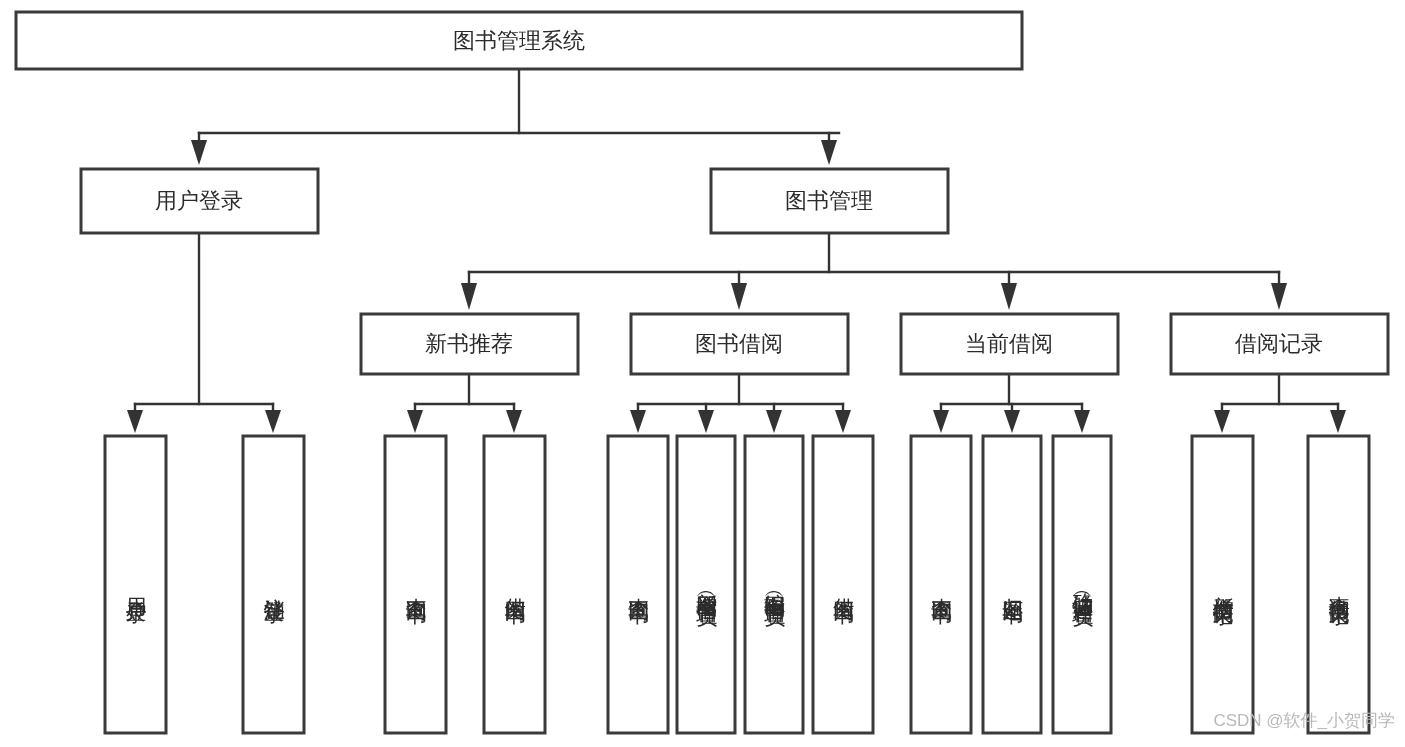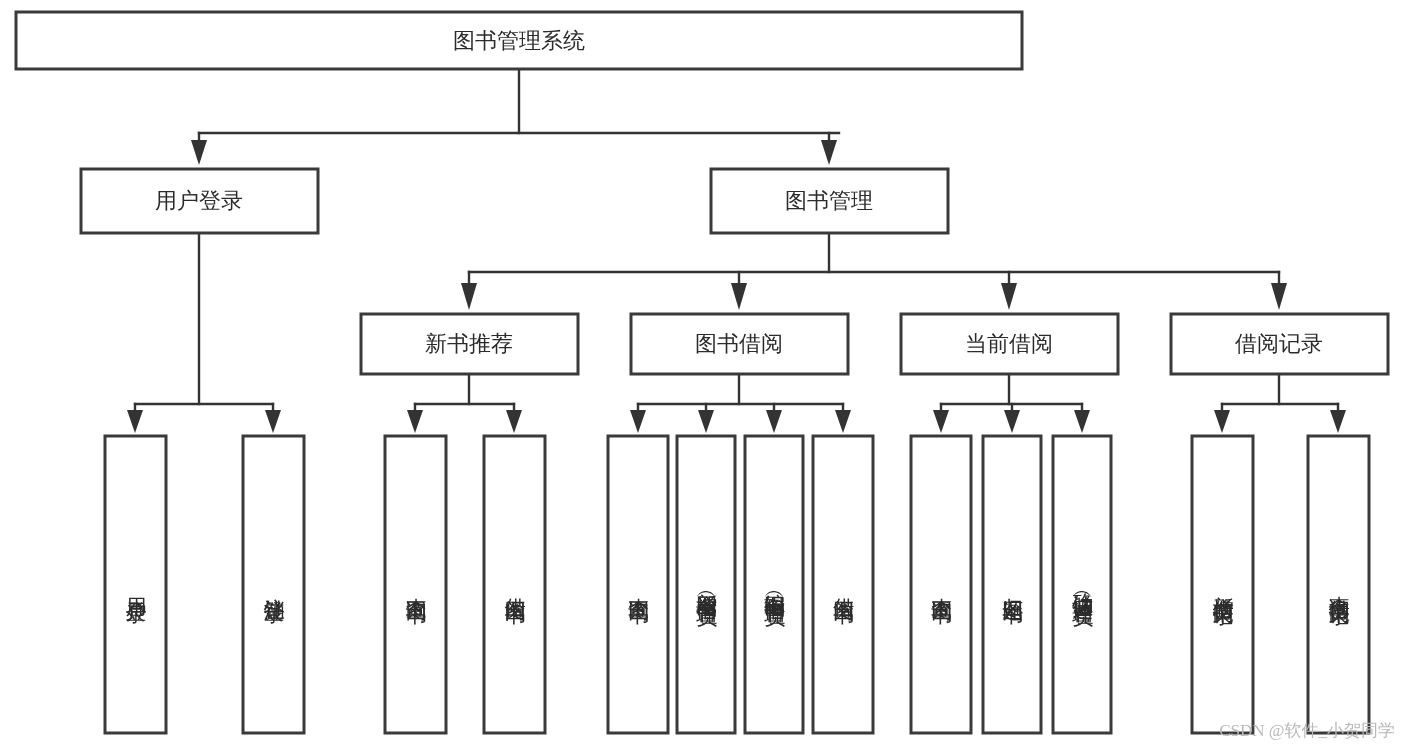--- a/index.html
+++ b/index.html
@@ -60,22 +60,22 @@
     display: flex;
     align-items: center;
     justify-content: center;
     text-align: center;
     white-space: nowrap;
     pointer-events: none;
   }
   .watermark {
     position: absolute;
     right: 10px;
-    bottom: 5px;
-    font-family: Liberation Serif, serif;
+    bottom: 15px;
+    font-family: Liberation Sans, sans-serif;
     font-size: 17px;
     color: #b9b9b9;
     white-space: nowrap;
   }
 </style>
 </head>
 <body>
 
 <div id="diagram-root">
 

